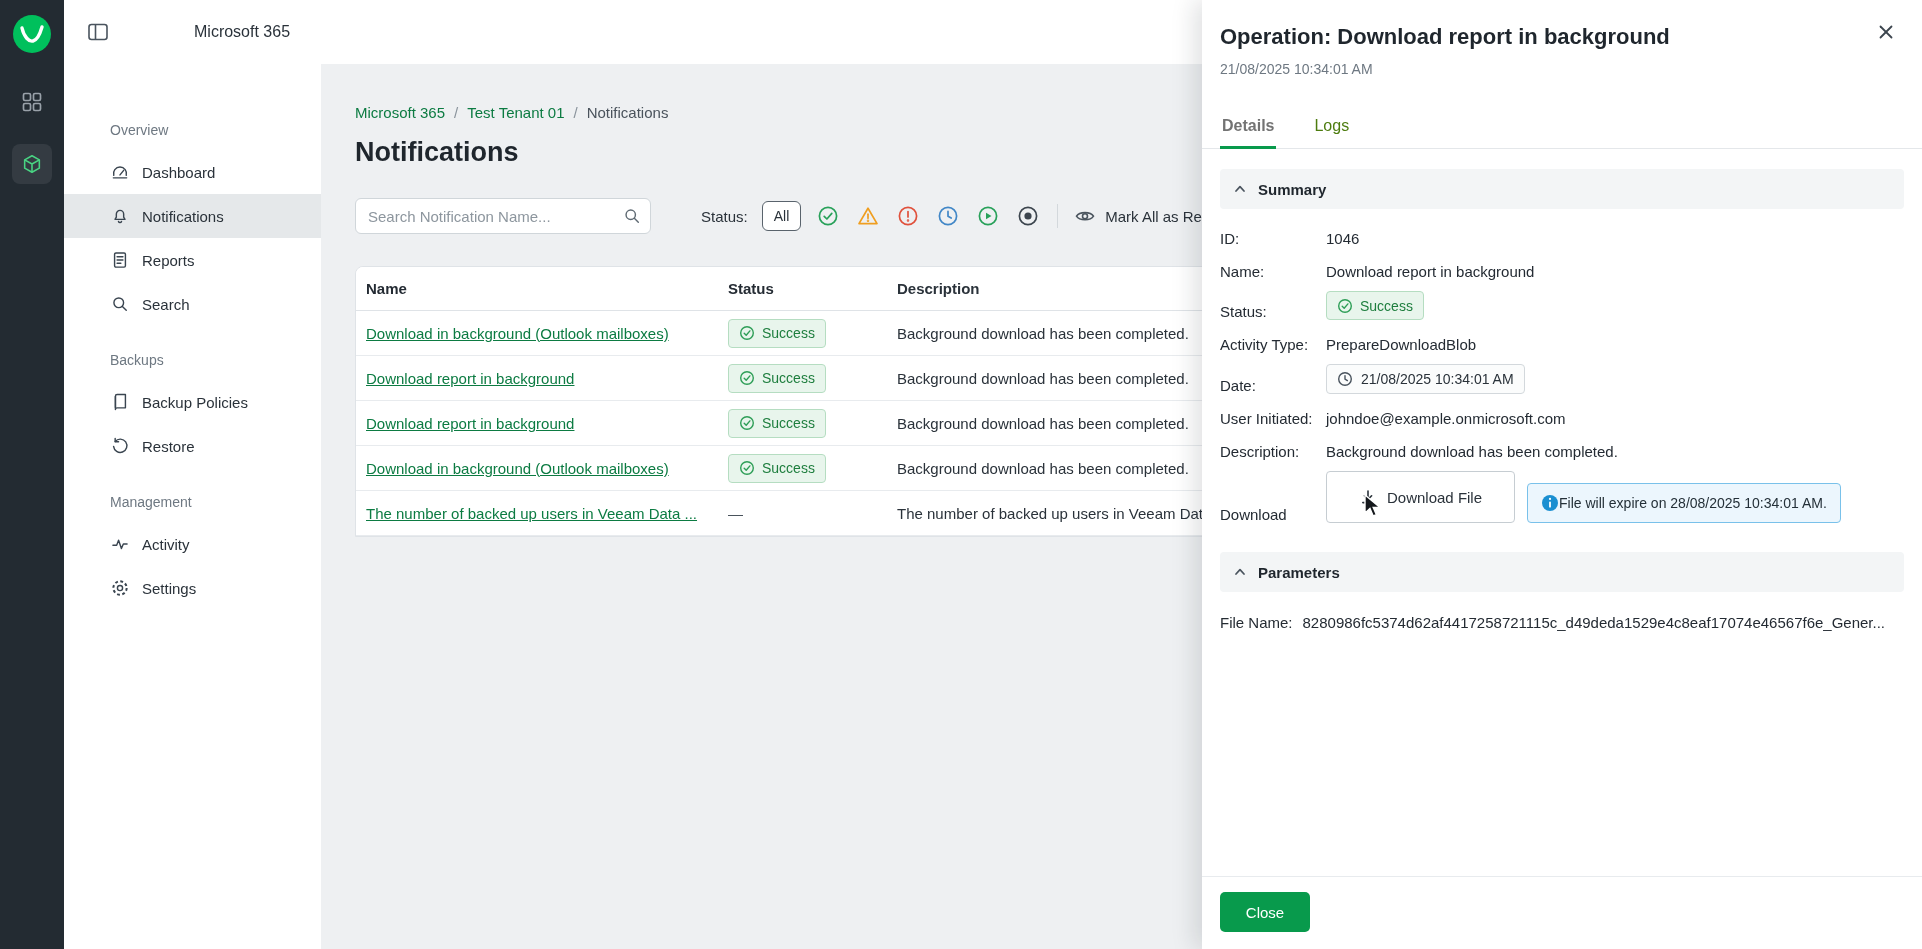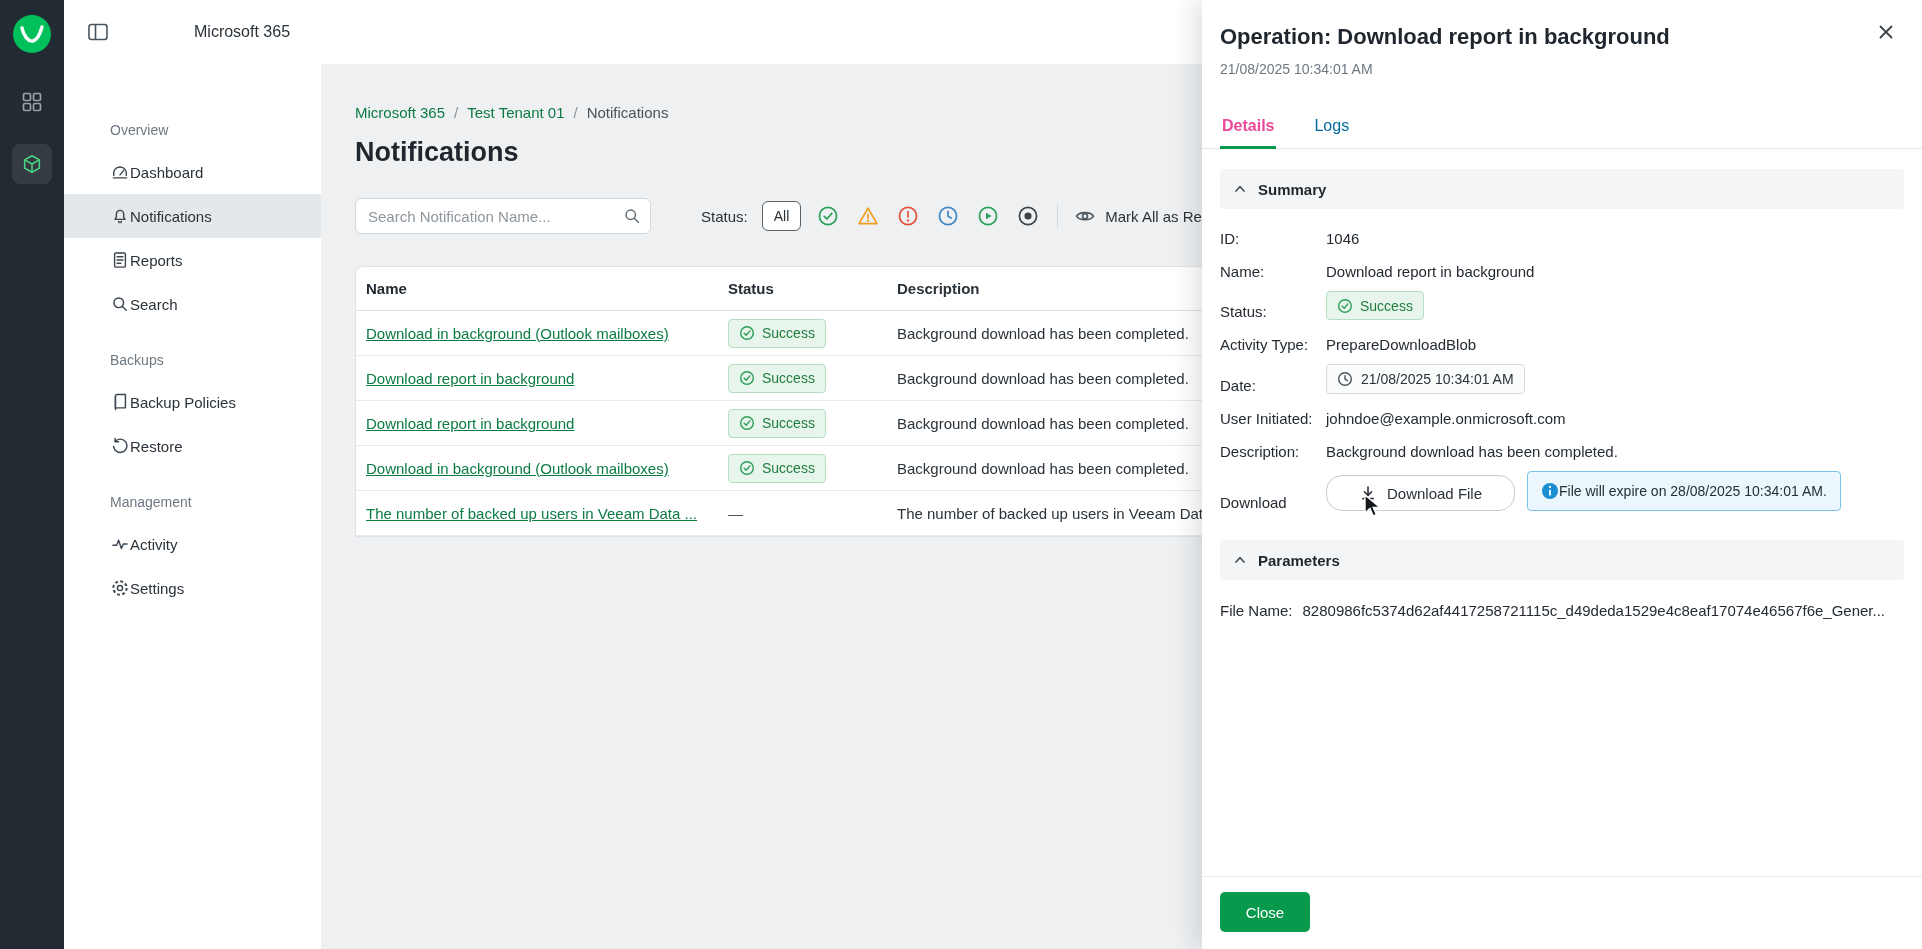--- a/index.html
+++ b/index.html
@@ -22,21 +22,21 @@
 
   
   .topbar{position:absolute;left:64px;top:0;right:0;height:64px;background:#fff;display:flex;align-items:center;z-index:5}
   .collapse-btn{background:none;border:none;margin-left:24px;cursor:pointer;display:flex}
   .product{margin-left:86px;font-size:16px;color:#2a323a}
 
   
   .sidebar{position:absolute;left:48px;top:64px;width:273px;bottom:0;background:#fff;padding-top:58px;z-index:4}
   .nav-label{padding:0 0 12px 62px;color:#6e7882;font-size:14px}
   .nav-label.mt{margin-top:26px}
-  .nav-item{height:44px;display:flex;align-items:center;padding-left:62px;font-size:15px;color:#2a323a;cursor:pointer}
+  .nav-item{height:44px;display:flex;align-items:center;gap:12px;padding-left:62px;font-size:15px;color:#2a323a;cursor:pointer}
   .nav-item.active{background:#e5e8ea}
   .nicon{width:20px;height:20px;display:flex;color:#3a4550;flex:none}
 
   
   .main{position:absolute;left:337px;top:64px;right:0;bottom:0;padding:40px 0 0 18px;z-index:1}
   .breadcrumb{font-size:15px;display:flex;gap:9px;align-items:center}
   .breadcrumb a{color:#0c7b42;text-decoration:none;cursor:pointer}
   .bsep{color:#8a939c}
   .bcur{color:#4a535c}
   .page-title{font-size:27px;font-weight:700;color:#1f262d;margin:16px 0 0}
@@ -70,35 +70,35 @@
   .dash{color:#4a535c}
 
   
   .panel{position:absolute;top:0;right:0;width:720px;height:100%;background:#fff;z-index:70;
     box-shadow:-8px 0 22px rgba(20,28,36,.13);display:flex;flex-direction:column}
   .panel-head{padding:24px 22px 0 18px;position:relative;flex:none}
   .panel-title{font-size:22px;font-weight:700;color:#1f262d;padding-right:56px;white-space:nowrap}
   .panel-close{position:absolute;top:24px;right:28px;background:none;border:none;cursor:pointer}
   .panel-sub{margin-top:11px;font-size:14px;color:#6e7882}
   .tabs{display:flex;gap:36px;padding:0 18px;margin-top:30px;border-bottom:1px solid #e4e7ea;flex:none}
-  .tab{padding:10px 2px 13px;font-size:16px;color:#0369a1;cursor:pointer;position:relative}
-  .tab.active{color:#ec4899;font-weight:700}
+  .tab{padding:10px 2px 13px;font-size:16px;color:#4d7c0f;cursor:pointer;position:relative}
+  .tab.active{color:#737373;font-weight:700}
   .tab.active::after{content:"";position:absolute;left:0;right:0;bottom:-1px;height:3px;background:#089a4c}
   .panel-body{flex:1;overflow:hidden;padding:20px 18px 0}
   .band{height:40px;background:#f3f5f6;border-radius:4px;display:flex;align-items:center;gap:11px;
     padding:0 13px;font-weight:700;color:#1f262d;cursor:pointer}
   .band.mt{margin-top:12px}
   .fields{padding:16px 0 6px}
   .frow{display:flex;align-items:flex-end;margin-bottom:11px;min-height:22px}
   .flabel{width:106px;flex:none;color:#242b33}
   .fvalue{color:#242b33}
   .chip{display:inline-flex;align-items:center;gap:8px;height:30px;padding:0 10px;border:1px solid #d3d8dc;
     border-radius:4px;background:#fbfcfc;font-size:14px;color:#2a323a}
-  .dl-btn{display:inline-flex;align-items:center;gap:10px;height:36px;padding:0 32px;border:1px solid #c6cdd2;
-    border-radius:16px;background:#fff;font-size:15px;color:#2a323a;cursor:pointer}
+  .dl-btn{display:inline-flex;align-items:center;gap:10px;height:52px;padding:0 32px;border:1px solid #c6cdd2;
+    border-radius:4px;background:#fff;font-size:15px;color:#2a323a;cursor:pointer}
   .alert{display:inline-flex;align-items:center;gap:0;height:40px;padding:0 13px;margin-left:12px;
     background:#ecf6fd;border:1px solid #79c1ea;border-radius:4px;font-size:14px;color:#243038;white-space:nowrap}
   .filerow{display:flex;gap:10px;margin-top:22px;font-size:15px;white-space:nowrap;overflow:hidden}
   .filevalue{overflow:hidden;text-overflow:ellipsis;color:#242b33}
   .panel-foot{flex:none;padding:15px 18px 17px;border-top:1px solid #e8ebee}
   .close-btn{min-width:90px;height:40px;background:#089a4c;color:#fff;border:none;border-radius:5px;
     font-size:15px;cursor:pointer;padding:0 20px}
 
   .cursor{position:absolute;left:1364px;top:494px;z-index:95;pointer-events:none}
 </style>

